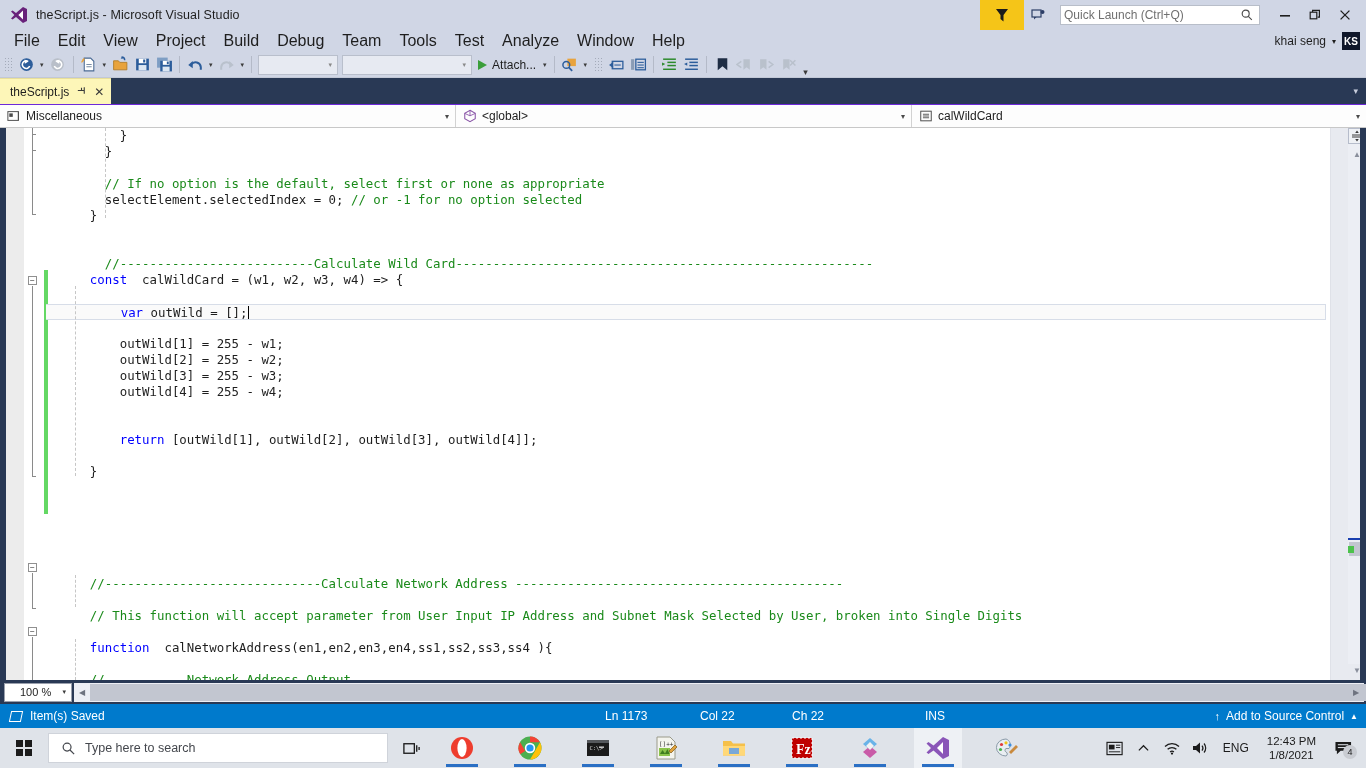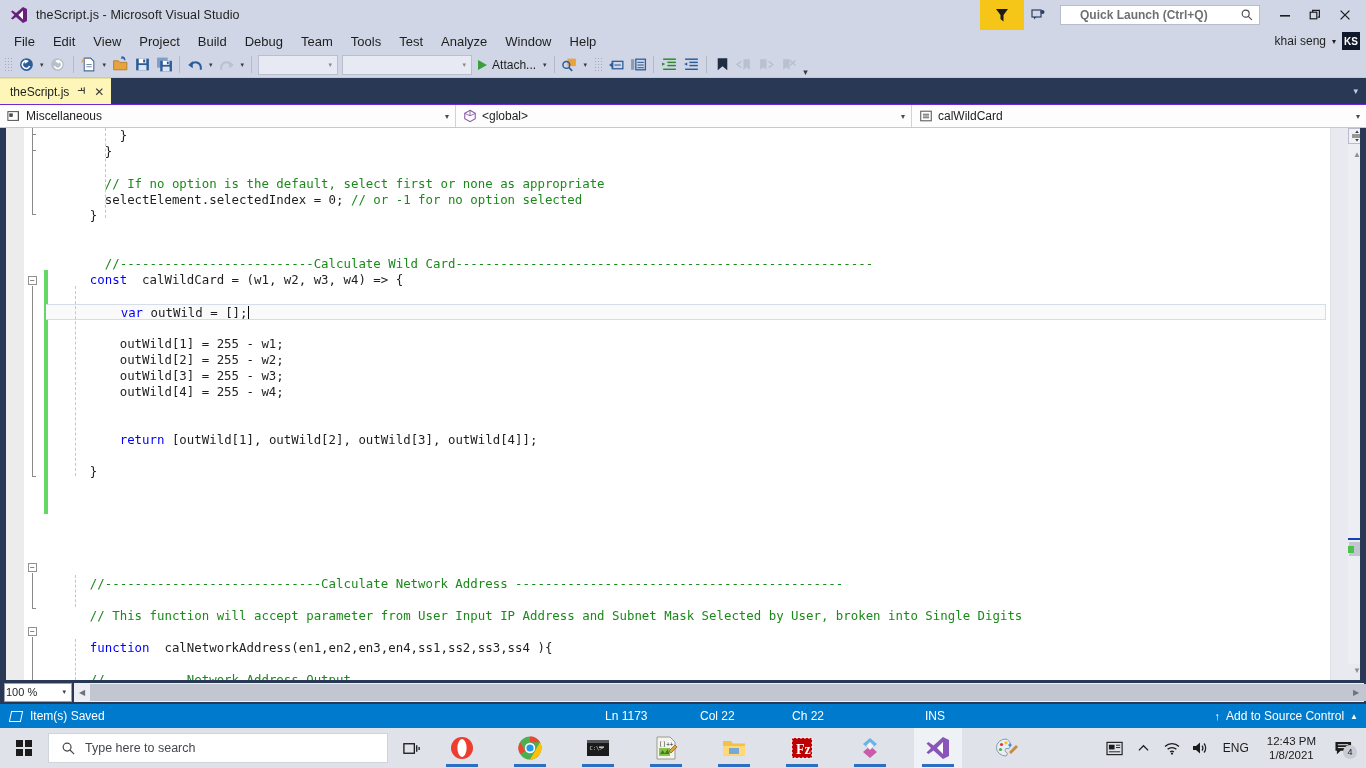--- a/index.html
+++ b/index.html
@@ -33,36 +33,36 @@
     display: flex; align-items: center; justify-content: center;
   }
   .feedback-ico {
     width: 30px; height: 30px; display: flex; align-items: center; justify-content: center;
   }
   .quicklaunch {
     width: 200px; height: 20px; background: #fff; border: 1px solid #b8bec9;
     display: flex; align-items: center; margin-left: 6px;
     font-size: 12px; color: #707070;
   }
-  .quicklaunch span { padding-left: 19px; flex: 1; font-weight: bold; }
+  .quicklaunch span { padding-left: 3px; flex: 1; }
   .win-btns { display: flex; margin-left: 10px; }
   .win-btn {
     width: 30px; height: 30px; display: flex; align-items: center; justify-content: center;
     color: #1e1e1e;
   }
   .win-btn:last-child { margin-right: 6px; }
 
   
   .menubar {
     position: absolute; left: 0; top: 30px; width: 1366px; height: 22px;
     background: #d0d6e5;
     display: flex; align-items: center;
   }
   .menu-item {
-    font-size: 13px; color: #1e1e1e; padding: 2px 9px; white-space: nowrap;
+    font-size: 16px; color: #1e1e1e; padding: 2px 9px; white-space: nowrap;
   }
   .menu-item:first-child { margin-left: 5px; }
   .user-area {
     position: absolute; right: 6px; top: 30px; height: 22px;
     display: flex; align-items: center; gap: 6px;
   }
   .user-name { font-size: 12px; color: #1e1e1e; padding-left: 16px; }
   .user-caret { font-size: 8px; color: #1e1e1e; }
   .avatar {
     width: 18px; height: 18px; background: #0f172a; color: #fff;
@@ -217,21 +217,21 @@
   
   .hbar-row {
     position: absolute; left: 0; top: 680px; width: 1366px; height: 24px;
     background: #293955; display: flex; align-items: center;
   }
   .zoom-combo {
     width: 68px; height: 19px; margin-left: 4px; background: #fff;
     border: 1px solid #9aa0ad; display: flex; align-items: center;
     font-size: 11px; color: #1e1e1e; position: relative;
   }
-  .zoom-combo span { padding-left: 1px; }
+  .zoom-combo span { padding-left: 15px; }
   .zoom-combo .zc { position: absolute; right: 5px; font-size: 7px; color: #3a3a3a; }
   .hscroll {
     flex: 1; height: 19px; margin: 0 2px; background: #eceef4;
     display: flex; align-items: center; position: relative;
   }
   .hs-left, .hs-right {
     width: 16px; height: 19px; display: flex; align-items: center; justify-content: center;
     color: #6e737f; font-size: 8px;
   }
   .hs-thumb { position: absolute; left: 16px; width: 1290px; height: 17px; background: #c2c6d0; top: 1px; }

